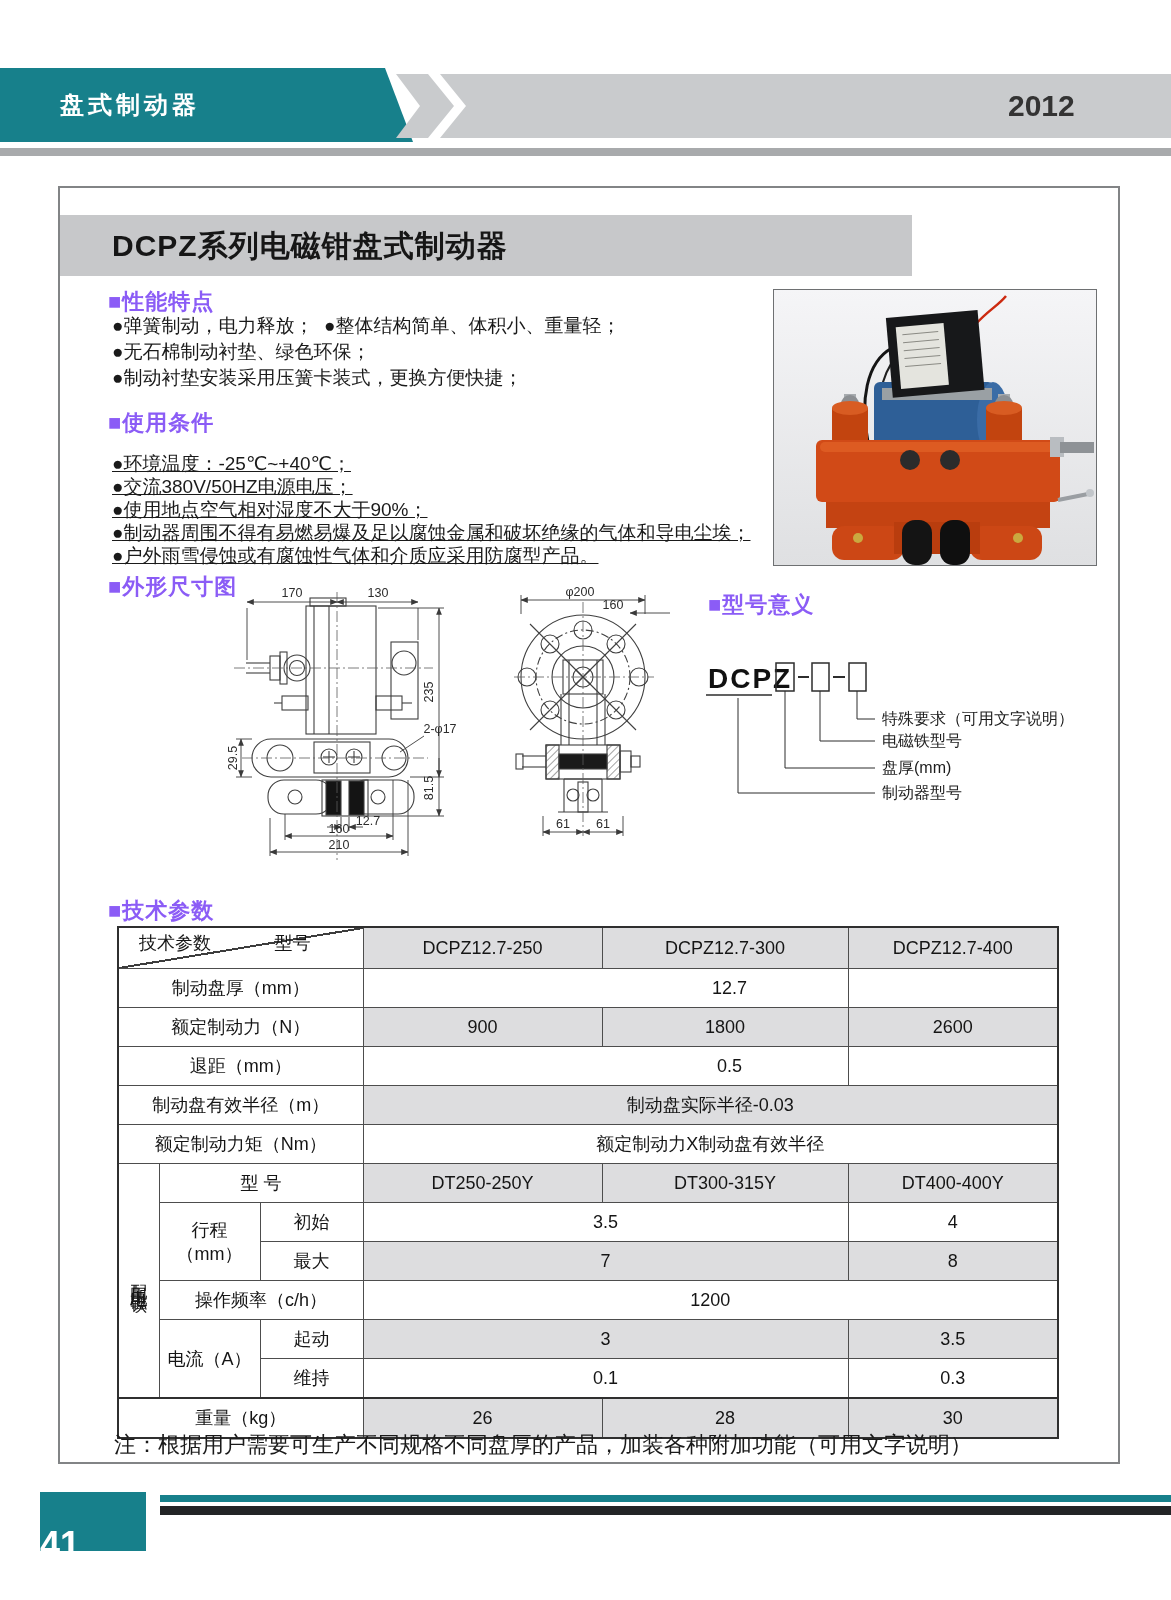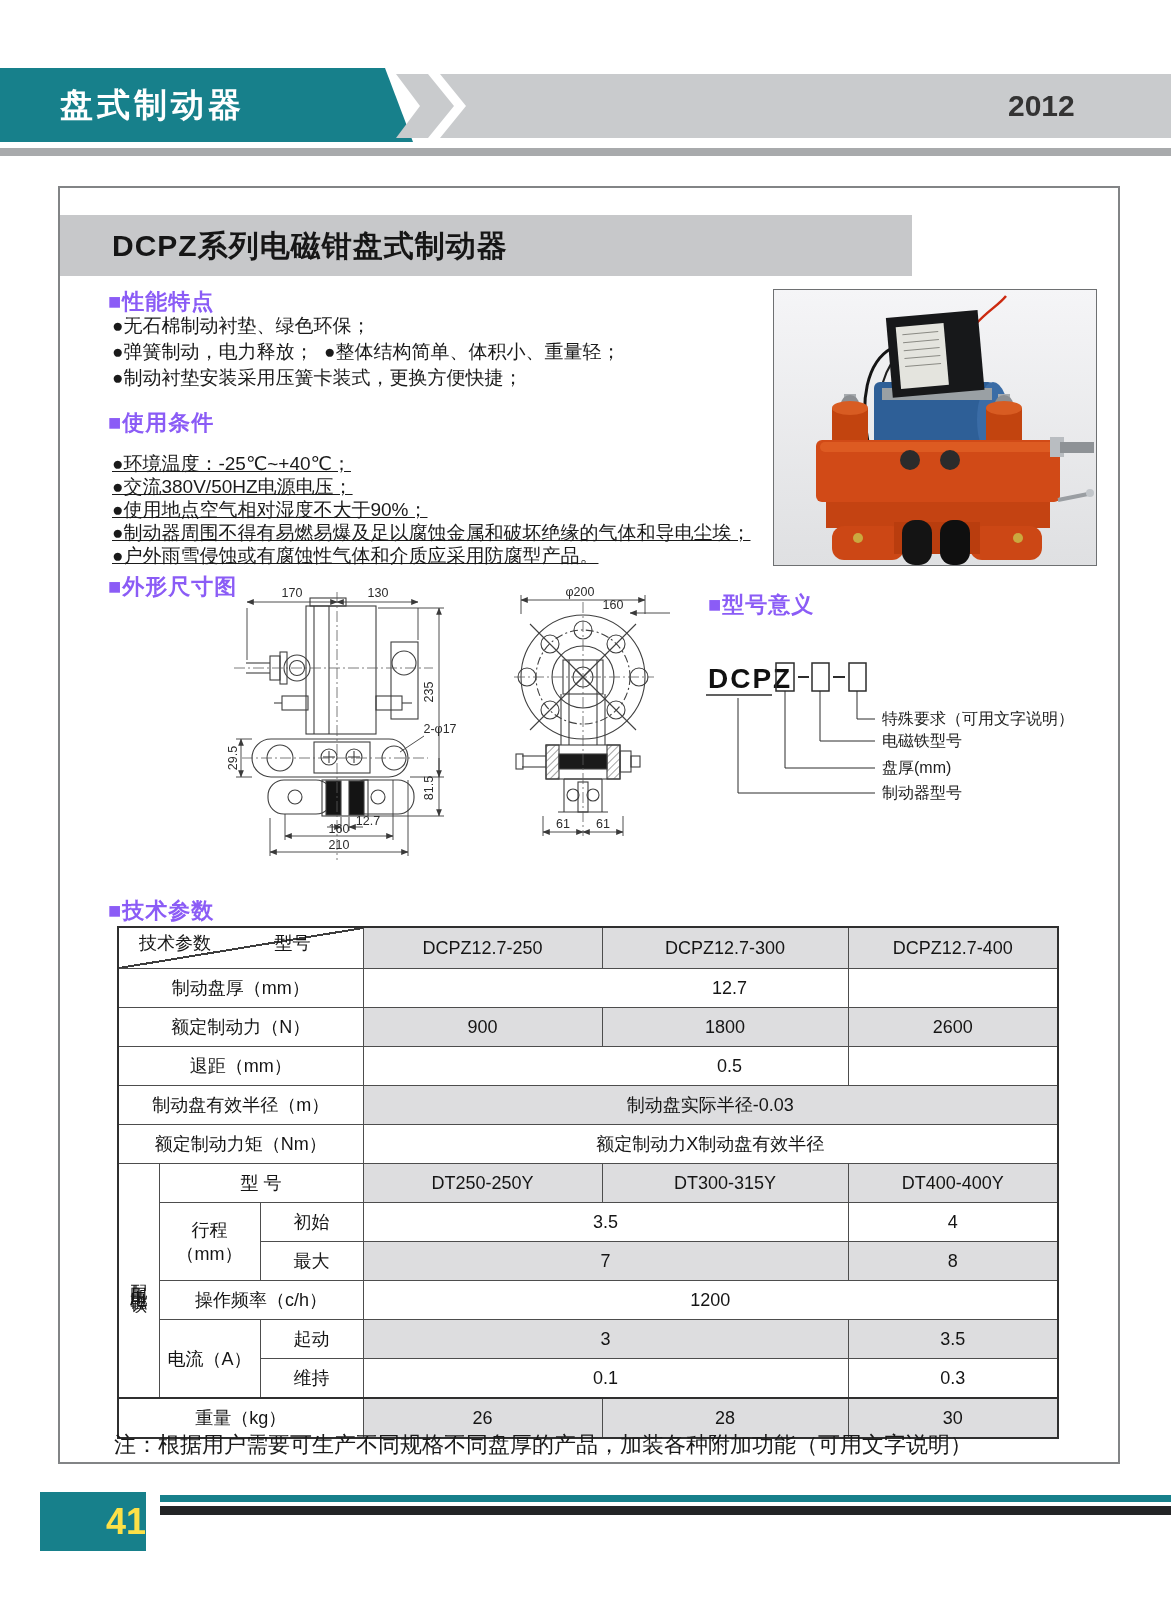--- a/index.html
+++ b/index.html
@@ -2,21 +2,21 @@
 <html><head>
 <meta charset="utf-8">
 <style>
   html,body{margin:0;padding:0;background:#fff;}
   .page{position:relative;width:1171px;height:1600px;background:#ffffff;overflow:hidden;
         font-family:"Liberation Sans","DejaVu Sans",sans-serif;color:#111;}
   
   .flag{position:absolute;left:0;top:68px;width:413px;height:74px;background:#17808b;
         clip-path:polygon(0 0,calc(100% - 28px) 0,100% 100%,0 100%);}
   .flag-title{position:absolute;left:60px;top:0;height:84px;line-height:74px;color:#fff;
-        font-size:33px;font-weight:bold;letter-spacing:4px;}
+        font-size:24px;font-weight:bold;letter-spacing:4px;}
   .chev{position:absolute;left:396px;top:74px;width:58px;height:64px;background:#c9cbcd;
         clip-path:polygon(0 0,32px 0,100% 50%,32px 100%,0 100%,24px 50%);}
   .bar{position:absolute;left:440px;top:74px;width:731px;height:64px;background:#c9cbcd;
         clip-path:polygon(0 0,100% 0,100% 100%,0 100%,26px 50%);}
   .year{position:absolute;left:1008px;top:74px;height:64px;line-height:64px;
         font-size:30px;font-weight:600;color:#333;}
   .divider{position:absolute;left:0;top:148px;width:1171px;height:8px;background:#a8aaac;}
   
   .box{position:absolute;left:58px;top:186px;width:1058px;height:1274px;
        border:2px solid #828486;background:#fff;}
@@ -49,21 +49,21 @@
   .strip span{writing-mode:vertical-rl;text-orientation:upright;letter-spacing:3px;
        font-size:17px;line-height:1;}
   td.diag{position:relative;background:
        linear-gradient(to bottom right,transparent calc(50% - 1px),#3c3c3c calc(50% - 1px),
        #3c3c3c calc(50% + 1px),transparent calc(50% + 1px));}
   .diag-top{position:absolute;top:3px;right:52px;font-size:18px;}
   .diag-bot{position:absolute;bottom:13px;left:20px;font-size:18px;}
   .note{position:absolute;left:114px;top:1430px;font-size:22px;color:#1a1a1a;}
   
   .pgbox{position:absolute;left:40px;top:1492px;width:106px;height:59px;background:#17808b;}
-  .pgbox span{display:block;text-align:right;line-height:59px;font-size:36px;font-weight:bold;color:#fde047;}
+  .pgbox span{display:block;text-align:left;line-height:59px;font-size:36px;font-weight:bold;color:#ffffff;margin-top:23px;}
   .fline-teal{position:absolute;left:160px;top:1495px;width:1011px;height:7px;background:#17808b;}
   .fline-dark{position:absolute;left:160px;top:1506px;width:1011px;height:9px;background:#222426;}
 </style>
 </head>
 <body>
 
 <div class="page">
 
   <div class="flag">
     <div class="flag-title">盘式制动器</div>
@@ -73,22 +73,22 @@
   <div class="year">2012</div>
   <div class="divider"></div>
 
   <div class="box"></div>
   <div class="title-band">
     <div class="t">DCPZ系列电磁钳盘式制动器</div>
   </div>
 
   <div class="sec-head" style="left:108px;top:287px;">■性能特点</div>
   <div class="sec-lines feat-lines" style="left:112px;top:313px;">
+    <div>●弹簧制动，电力释放；  ●整体结构简单、体积小、重量轻；</div>
     <div>●无石棉制动衬垫、绿色环保；</div>
-    <div>●弹簧制动，电力释放；  ●整体结构简单、体积小、重量轻；</div>
     <div>●制动衬垫安装采用压簧卡装式，更换方便快捷；</div>
   </div>
 
   <div class="sec-head" style="left:108px;top:408px;">■使用条件</div>
   <div class="sec-lines cond-lines" style="left:112px;top:452px;text-decoration:underline;">
     <div>●环境温度：-25℃~+40℃；</div>
     <div>●交流380V/50HZ电源电压；</div>
     <div>●使用地点空气相对湿度不大于90%；</div>
     <div>●制动器周围不得有易燃易爆及足以腐蚀金属和破坏绝缘的气体和导电尘埃；</div>
     <div>●户外雨雪侵蚀或有腐蚀性气体和介质应采用防腐型产品。</div>

